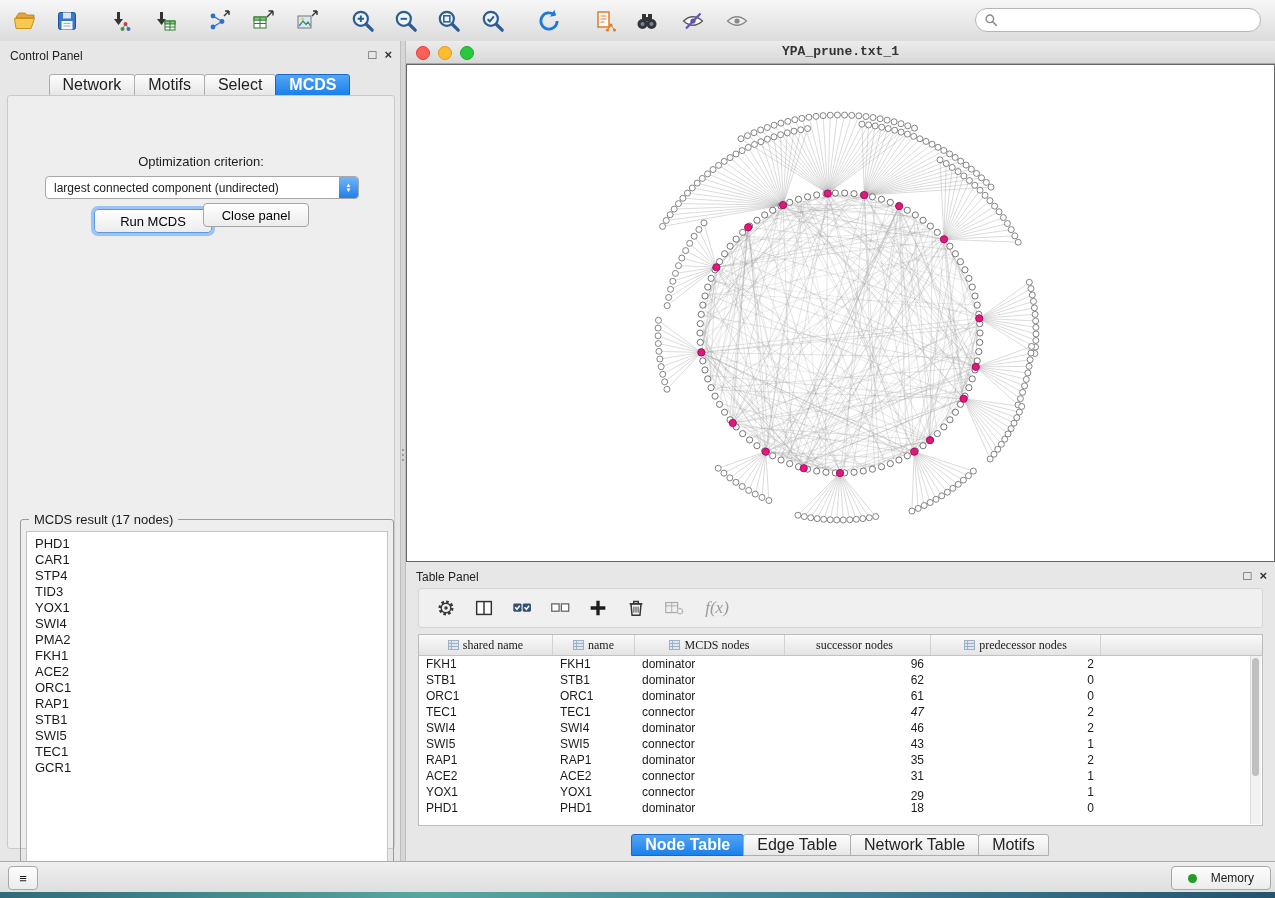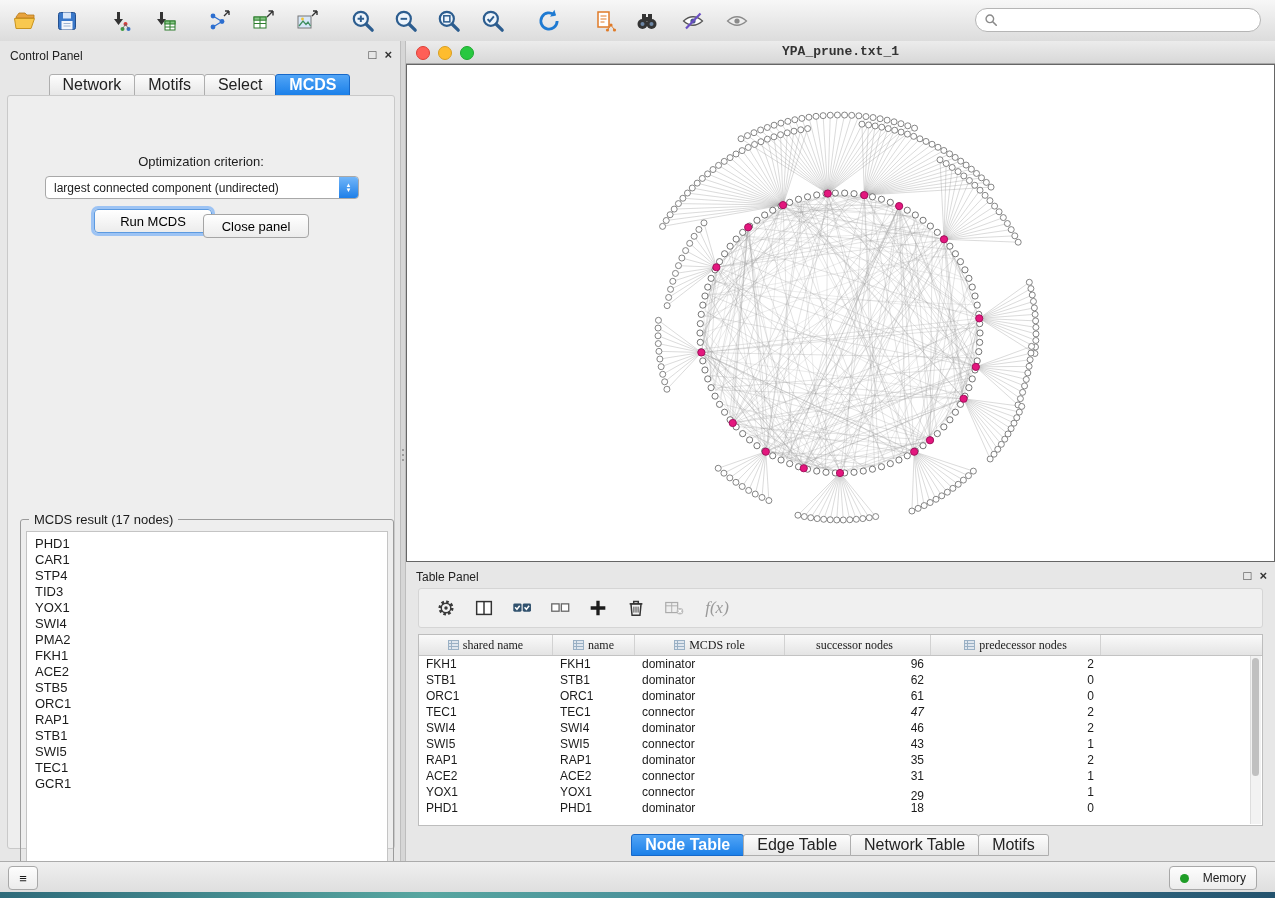--- a/index.html
+++ b/index.html
@@ -65,21 +65,21 @@
   .tcell{box-sizing:border-box;padding:0 7px;font-size:12px;white-space:nowrap;overflow:hidden;}
   .tcell.num{text-align:right;}
   .vscroll{position:absolute;right:1px;top:21px;width:10px;bottom:1px;background:#f2f2f2;border-left:1px solid #ddd;}
   .vthumb{position:absolute;left:1px;top:2px;width:7px;height:118px;background:#c0c0c0;border-radius:4px;cursor:grab;}
   .bottomtabs{position:absolute;left:0;top:272px;width:100%;display:flex;justify-content:center;}
   
   .statusbar{position:absolute;left:0;top:861px;width:1275px;height:31px;background:linear-gradient(#efefef,#dedede);
              border-top:1px solid #ababab;}
   .sbtn{position:absolute;left:8px;top:4px;width:28px;height:22px;background:linear-gradient(#fdfdfd,#ececec);
         border:1px solid #a8a8a8;border-radius:4px;display:flex;align-items:center;justify-content:center;font-size:13px;cursor:pointer;}
-  .membtn{position:absolute;right:18px;top:4px;height:22px;padding:0 10px;background:linear-gradient(#fdfdfd,#ececec);
+  .membtn{position:absolute;right:4px;top:4px;height:22px;padding:0 16px;background:linear-gradient(#fdfdfd,#ececec);
           border:1px solid #a8a8a8;border-radius:4px;display:flex;align-items:center;gap:14px;font-size:12px;cursor:pointer;}
   .greendot{width:9px;height:9px;border-radius:50%;background:#1f9d27;}
   .wallpaper{position:absolute;left:0;top:892px;width:1275px;height:6px;
              background:linear-gradient(90deg,#2e6b7a,#57a6a0,#3f7f95,#24536e);}
 </style>
 </head>
 <body>
 
 <div id="app">
 
@@ -235,34 +235,33 @@
     <div class="tabpane">
       <div class="optlabel">Optimization criterion:</div>
       <div class="combo">
         <span class="val">largest connected component (undirected)</span>
         <span class="step">
             <span>▲</span>
             <span>▼</span>
           </span>
       </div>
       <button class="btn default" style="left:86px;top:113px;width:118px">Run MCDS</button>
-      <button class="btn" style="left:195px;top:118px;width:106px">Close panel</button>
+      <button class="btn" style="left:195px;top:107px;width:106px">Close panel</button>
       <div class="groupbox">
         <div class="grouplegend">MCDS result (17 nodes)</div>
         <div class="resultlist" id="result-list">
             <div class="item">PHD1</div>
             <div class="item">CAR1</div>
             <div class="item">STP4</div>
             <div class="item">TID3</div>
             <div class="item">YOX1</div>
             <div class="item">SWI4</div>
             <div class="item">PMA2</div>
             <div class="item">FKH1</div>
             <div class="item">ACE2</div>
-            <div class="item">STB5</div>
             <div class="item">ORC1</div>
             <div class="item">RAP1</div>
             <div class="item">STB1</div>
             <div class="item">SWI5</div>
             <div class="item">TEC1</div>
             <div class="item">GCR1</div>
           </div>
       </div>
     </div>
   </div>
@@ -1136,21 +1135,21 @@
             </svg>
             <span>name</span>
           </div>
           <div class="hcell" style="width: 150px;">
             <svg width="11" height="10" viewBox="0 0 11 10">
               <rect x="0.5" y="0.5" width="10" height="9" fill="#dfe6ee" stroke="#9ab0c4"></rect>
               <line x1="0.5" y1="3.5" x2="10.5" y2="3.5" stroke="#9ab0c4"></line>
               <line x1="0.5" y1="6.5" x2="10.5" y2="6.5" stroke="#9ab0c4"></line>
               <line x1="3.5" y1="0.5" x2="3.5" y2="9.5" stroke="#9ab0c4"></line>
             </svg>
-            <span>MCDS role</span>
+            <span>MCDS nodes</span>
           </div>
           <div class="hcell" style="width: 146px; gap: 43px;">
             <svg width="11" height="10" viewBox="0 0 11 10">
               <rect x="0.5" y="0.5" width="10" height="9" fill="#dfe6ee" stroke="#9ab0c4"></rect>
               <line x1="0.5" y1="3.5" x2="10.5" y2="3.5" stroke="#9ab0c4"></line>
               <line x1="0.5" y1="6.5" x2="10.5" y2="6.5" stroke="#9ab0c4"></line>
               <line x1="3.5" y1="0.5" x2="3.5" y2="9.5" stroke="#9ab0c4"></line>
             </svg>
             <span>successor nodes</span>
             <span style="color:#555">▾</span>

